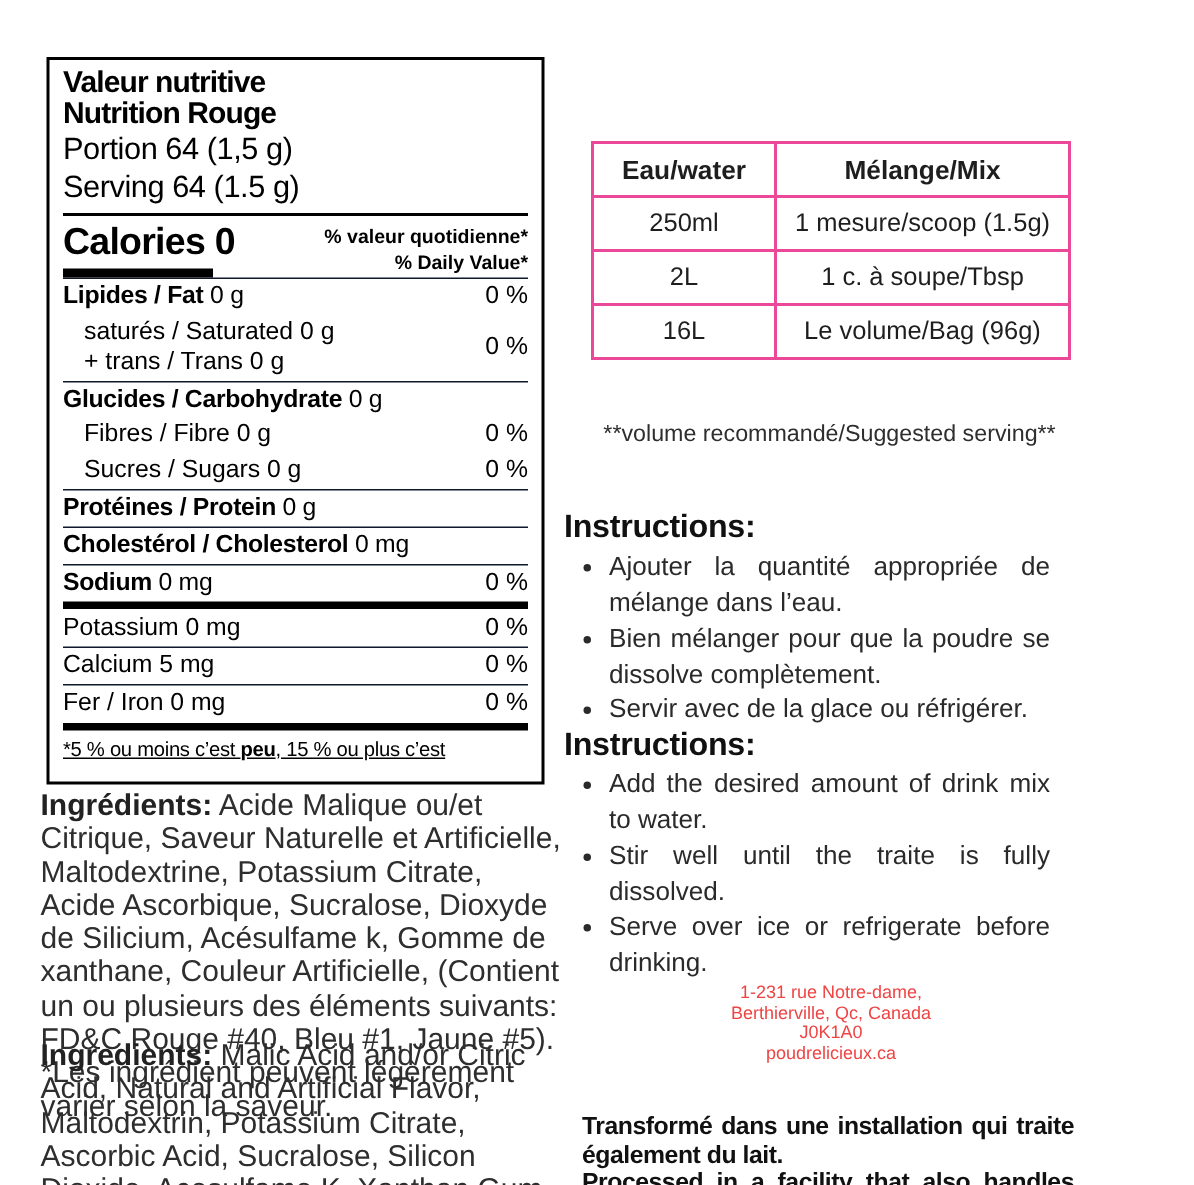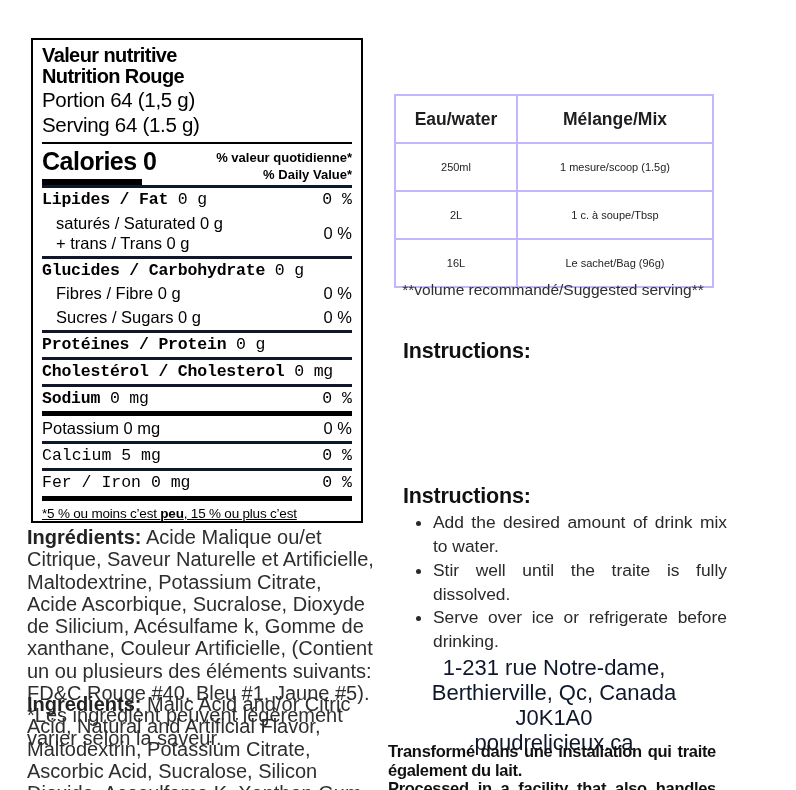--- a/index.html
+++ b/index.html
@@ -24,66 +24,66 @@
   .nf-title { font-size: 20px; font-weight: bold; line-height: 1.06; letter-spacing: -0.6px; }
   .nf-serving { font-size: 20.5px; line-height: 1.12; letter-spacing: -0.3px; margin-top: 2px; }
   .nf-hr2 { border-top: 2px solid #000; margin-top: 5px; }
   .nf-cal-row { display: flex; justify-content: space-between; align-items: center; padding-top: 3px; }
   .nf-cal-label { font-size: 25px; font-weight: bold; letter-spacing: -0.5px; }
   .nf-cal-bar { height: 6px; background: #000; width: 100px; margin-top: 3px; }
   .nf-dv-head { font-size: 13px; font-weight: bold; text-align: right; line-height: 1.3; padding-top: 2px; }
   .nf-row { display: flex; justify-content: space-between; align-items: center; font-size: 16.5px; line-height: 1.2; padding: 2px 0; }
   .nf-row .nm { letter-spacing: -0.2px; }
   .nf-sub { padding-left: 14px; }
-  .nf-thin { border-top: 3px solid #0f172a; font-family: Liberation Mono, monospace; }
+  .nf-thin { border-top: 1px solid #0f172a; }
   .nf-bar { height: 5px; background: #000; margin: 1px 0; }
   .nf-foot { font-size: 13.5px; line-height: 1.22; padding-top: 4px; letter-spacing: -0.2px; text-decoration: underline; }
 
   
   .ing {
     position: absolute; left: 27px; width: 348px;
     font-size: 20px; line-height: 1.115; color: #2e2e2e;
     letter-spacing: 0px;
   }
   .ing b { color: #222; }
   .ing-fr { top: 526px; }
   .ing-en { top: 693px; }
 
   
   .mix-table {
     position: absolute; left: 394px; top: 94px;
     border-collapse: collapse;
     color: #1e1e1e;
   }
   .mix-table th, .mix-table td {
-    border: 2px solid #c4b5fd;
+    border: 2px solid #ec4899;
     text-align: center; vertical-align: middle;
-    height: 48px;
+    height: 36px;
   }
   .mix-table th { font-size: 17.5px; font-weight: bold; }
-  .mix-table td { font-size: 11px; border-radius: 17px; }
+  .mix-table td { font-size: 17px; border-radius: 17px; }
   .mix-col-water { width: 122px; }
   .mix-col-mix { width: 196px; margin-top: 22px; }
   .mix-note {
     position: absolute; left: 390px; top: 281px; width: 326px;
     text-align: center; font-size: 15.5px; color: #2e2e2e;
   }
 
   
-  .instr { position: absolute; left: 403px; width: 324px; color: #2a2a2a; }
+  .instr { position: absolute; left: 376px; width: 324px; color: #2a2a2a; }
   .instr-fr { top: 339px; }
   .instr-en { top: 484px; }
   .instr-title { font-size: 21.5px; font-weight: bold; color: #111; letter-spacing: -0.2px; }
   .instr ul { margin: 2px 0 0 0; padding-left: 30px; }
   .instr li { font-size: 17.4px; line-height: 1.37; text-align: justify; }
 
   
   .address {
     position: absolute; left: 392px; top: 655px; width: 324px;
-    text-align: center; font-size: 22px; line-height: 1.14; color: #0f172a;
+    text-align: center; font-size: 12px; line-height: 1.14; color: #ef4444;
   }
 
   
   .allergen {
     position: absolute; left: 388px; top: 742px; width: 328px;
     font-weight: bold; font-size: 16.5px; line-height: 1.13;
     color: #111; text-align: justify; letter-spacing: -0.3px;
   }
 </style>
 </head>
@@ -188,28 +188,33 @@
       <tr>
         <td>250ml</td>
         <td>1 mesure/scoop (1.5g)</td>
       </tr>
       <tr>
         <td>2L</td>
         <td>1 c. à soupe/Tbsp</td>
       </tr>
       <tr>
         <td>16L</td>
-        <td>Le sachet/Bag (96g)</td>
+        <td>Le volume/Bag (96g)</td>
       </tr>
     </tbody>
   </table>
   <div class="mix-note">**volume recommandé/Suggested serving**</div>
 
   <div class="instr instr-fr">
     <div class="instr-title">Instructions:</div>
+    <ul>
+      <li>Ajouter la quantité appropriée de mélange dans l’eau.</li>
+      <li>Bien mélanger pour que la poudre se dissolve complètement.</li>
+      <li>Servir avec de la glace ou réfrigérer.</li>
+    </ul>
   </div>
 
   <div class="instr instr-en">
     <div class="instr-title">Instructions:</div>
     <ul>
       <li>Add the desired amount of drink mix to water.</li>
       <li>Stir well until the traite is fully dissolved.</li>
       <li>Serve over ice or refrigerate before drinking.</li>
     </ul>
   </div>

